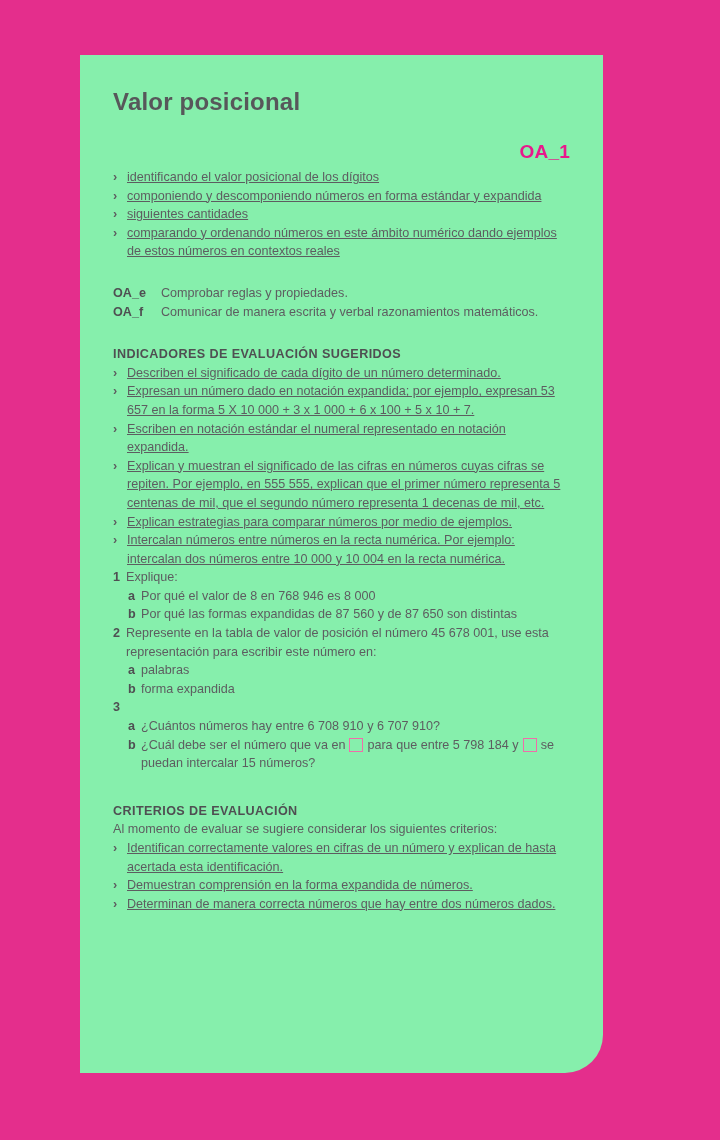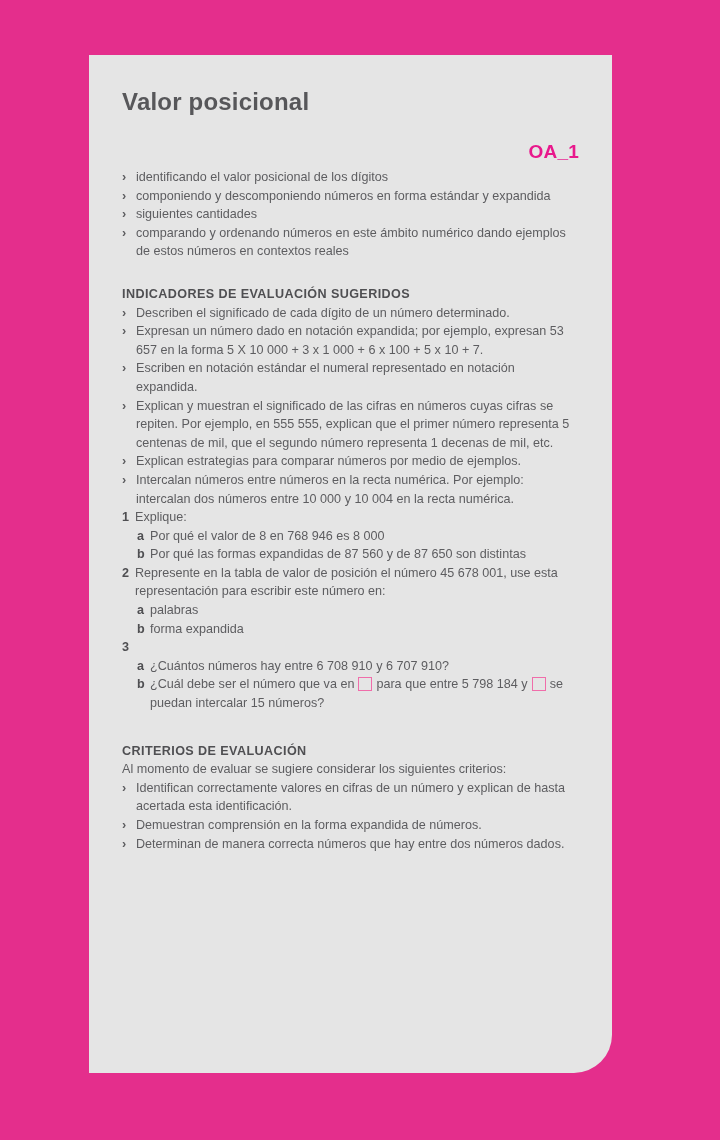--- a/index.html
+++ b/index.html
@@ -13,24 +13,23 @@
   html, body { width: 720px; height: 1140px; overflow: hidden; }
   body {
     background: var(--background);
     font-family: "Liberation Sans", "DejaVu Sans", sans-serif;
     color: var(--body_gray);
   }
   .card {
     position: absolute;
     left: 80px; top: 55px;
     width: 523px; height: 1018px;
-    background: #e5e5e5;
+    background: #86efac;
     border-radius: 0 0 38px 0;
     padding: 33px 33px 0 33px;
-    margin-left: 9px;
   }
   h1.page-title {
     font-size: 24px;
     font-weight: bold;
     color: var(--title_gray);
     letter-spacing: 0.2px;
   }
   h2.pink-heading {
     font-size: 19px;
     font-weight: bold;
@@ -43,21 +42,21 @@
     font-size: 12.6px;
     line-height: 18.6px;
     color: var(--body_gray);
   }
   .bullet-row { display: flex; }
   .bullet-marker {
     width: 14px;
     flex: 0 0 14px;
     font-weight: bold;
   }
-  .bullet-text { flex: 1; }
+  .bullet-text { flex: 1; text-decoration: underline; }
   .oaref-block { margin-top: 23px; }
   .oaref-row { display: flex; }
   .oaref-code {
     width: 48px;
     flex: 0 0 48px;
     font-weight: bold;
     color: #4F4F52;
   }
   h3.section-heading {
     font-size: 12.6px;
@@ -112,20 +111,30 @@
     <div class="bullet-row">
       <span class="bullet-marker">›</span>
       <span class="bullet-text">siguientes cantidades</span>
     </div>
     <div class="bullet-row">
       <span class="bullet-marker">›</span>
       <span class="bullet-text">comparando y ordenando números en este ámbito numérico dando ejemplos de estos números en contextos reales</span>
     </div>
   </div>
 
+  <div class="oaref-block">
+    <div class="oaref-row">
+      <span class="oaref-code">OA_e</span>
+      <span class="oaref-text">Comprobar reglas y propiedades.</span>
+    </div>
+    <div class="oaref-row">
+      <span class="oaref-code">OA_f</span>
+      <span class="oaref-text">Comunicar de manera escrita y verbal razonamientos matemáticos.</span>
+    </div>
+  </div>
 
   <h3 class="section-heading indicadores-heading">INDICADORES DE EVALUACIÓN SUGERIDOS</h3>
   <div>
     <div class="bullet-row">
       <span class="bullet-marker">›</span>
       <span class="bullet-text">Describen el significado de cada dígito de un número determinado.</span>
     </div>
     <div class="bullet-row">
       <span class="bullet-marker">›</span>
       <span class="bullet-text">Expresan un número dado en notación expandida; por ejemplo, expresan 53 657 en la forma 5 X 10 000 + 3 x 1 000 + 6 x 100 + 5 x 10 + 7.</span>

